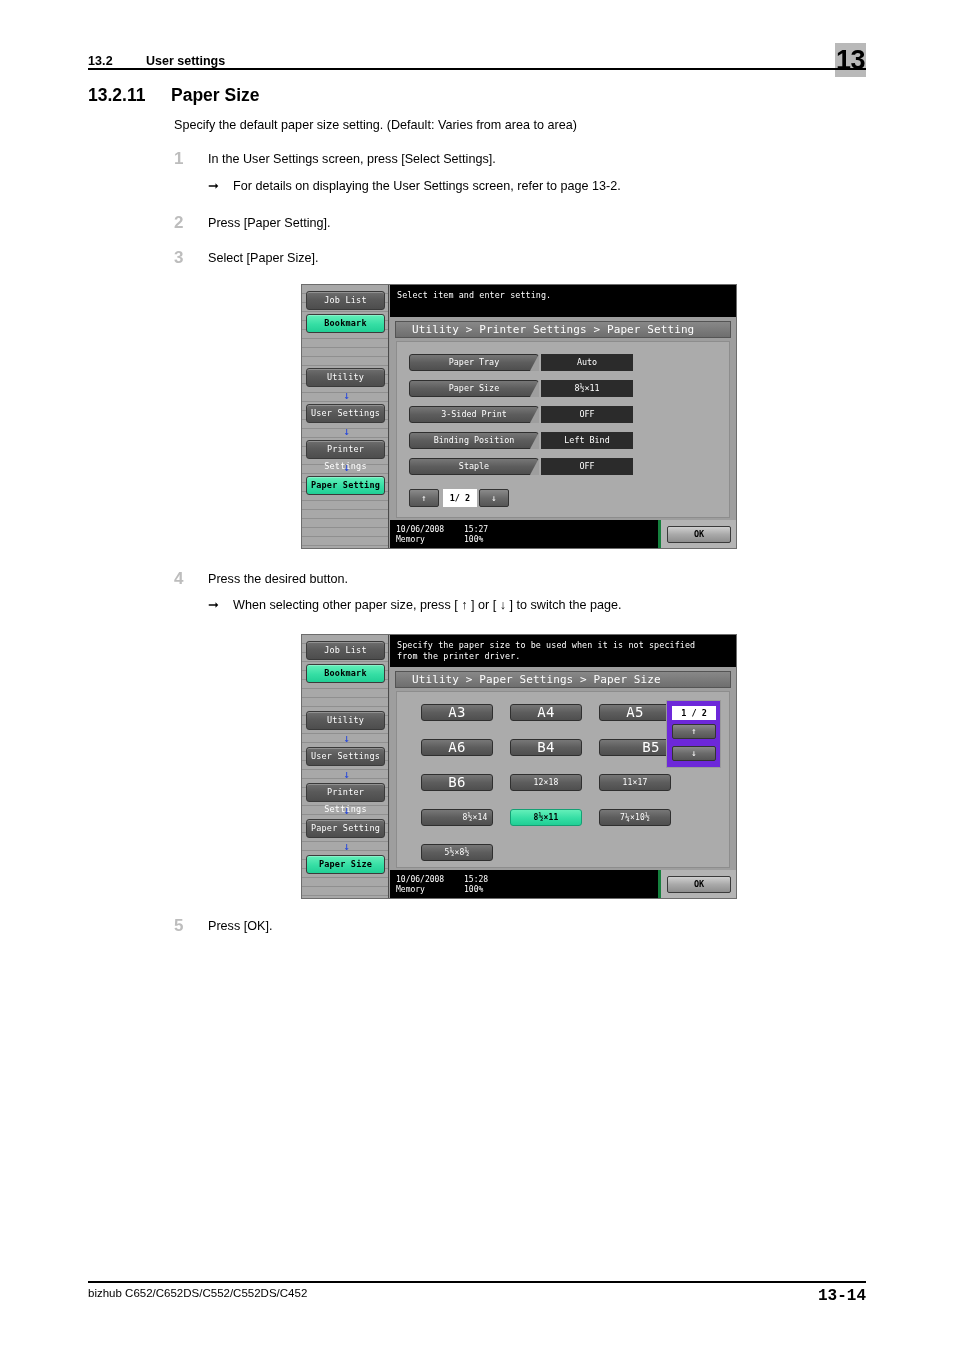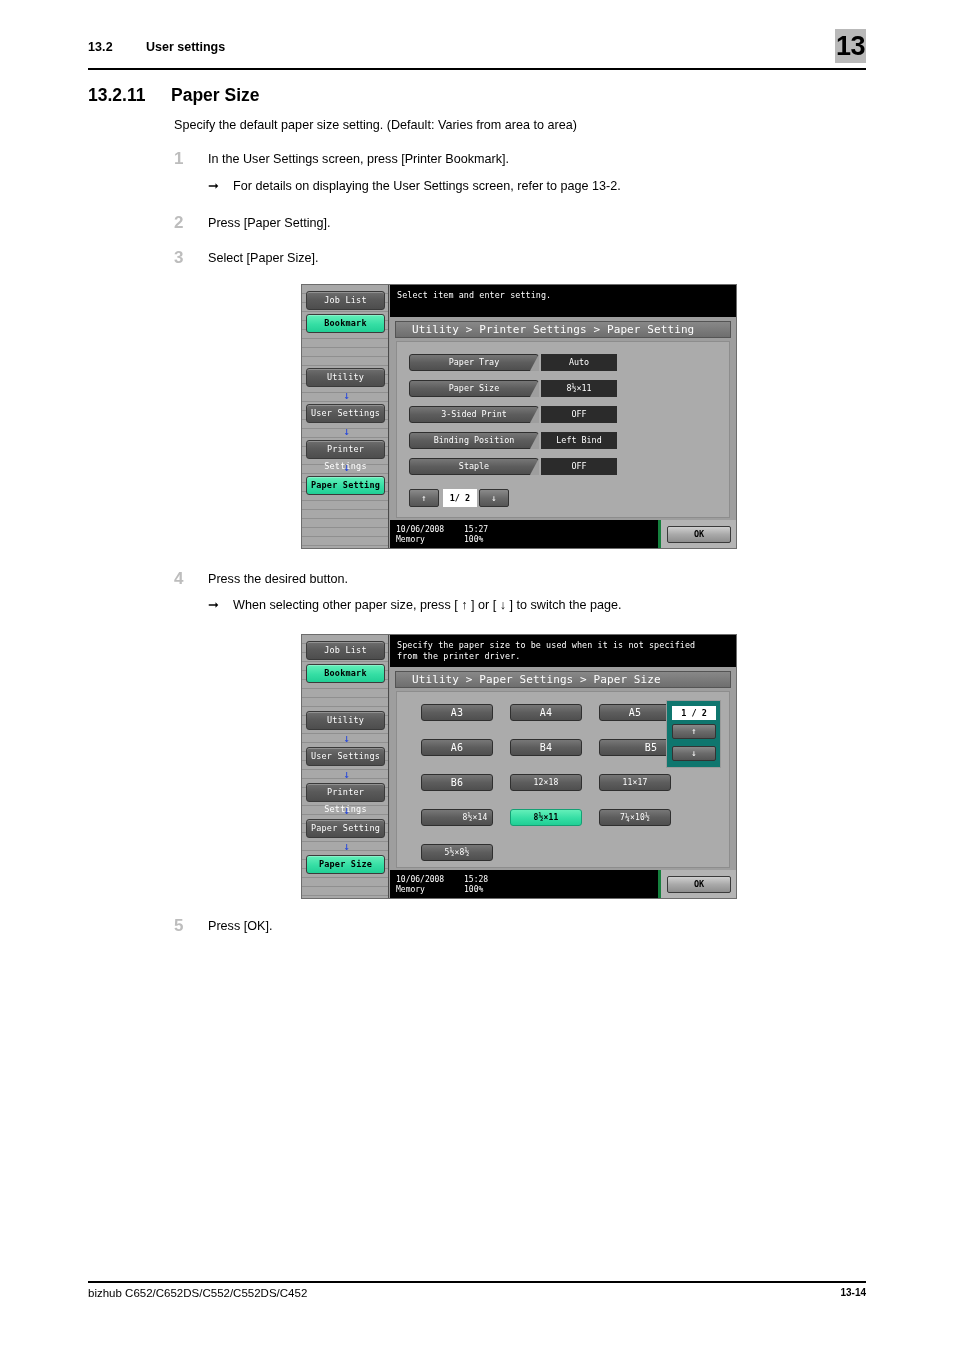--- a/index.html
+++ b/index.html
@@ -8,21 +8,21 @@
     width: 954px; height: 1350px;
     background:#ffffff;
     font-family:"Liberation Sans", sans-serif;
     color:#000;
     position:relative;
     overflow:hidden;
   }
 
   
   .page-header {
-    position:absolute; left:88px; top:38px; width:778px; height:40px;
+    position:absolute; left:88px; top:52px; width:778px; height:40px;
   }
   .hdr-sect {
     position:absolute; left:0; top:2px;
     font-size:12.5px; font-weight:bold; letter-spacing:0.1px;
   }
   .hdr-title {
     position:absolute; left:58px; top:2px;
     font-size:12.5px; font-weight:bold;
   }
   .hdr-chapter {
@@ -167,21 +167,21 @@
     position:absolute; left:0; top:0; width:130px; height:17px;
     border:1px solid #2f2f2f; border-radius:3px;
     background:linear-gradient(to bottom,#777 0%,#5d5d5d 50%,#4f4f4f 100%);
     color:#fff; font-size:8.4px; line-height:15px; text-align:center;
   }
   .set-name:after{
     content:""; position:absolute; right:-1px; top:-1px;
     border-top:17px solid transparent; border-right:9px solid #9e9e9e;
   }
   .set-val {
-    position:absolute; left:132px; top:0; width:76px; height:17px;
+    position:absolute; left:132px; top:0; width:92px; height:17px;
     background:#2b2b2b; color:#fff;
     font-size:8.4px; line-height:17px; text-align:center;
   }
   .pager-row { position:absolute; left:12px; bottom:10px; height:18px; }
   .pg-btn {
     position:absolute; width:30px; height:18px;
     border:1px solid #333; border-radius:2px;
     background:linear-gradient(to bottom,#8a8a8a 0%,#6a6a6a 50%,#565656 100%);
     color:#fff; font-size:9px; line-height:16px; text-align:center;
   }
@@ -189,31 +189,31 @@
     position:absolute; left:34px; width:34px; height:18px;
     background:#fff; color:#000;
     font-size:8.5px; line-height:18px; text-align:center; font-weight:bold;
   }
 
   
   .size-btn {
     position:absolute; width:72px; height:17px;
     border:1px solid #2f2f2f; border-radius:3px;
     background:linear-gradient(to bottom,#777 0%,#5d5d5d 50%,#4f4f4f 100%);
-    color:#fff; font-size:10px; line-height:15px; text-align:center;
+    color:#fff; font-size:14px; line-height:15px; text-align:center;
     letter-spacing:0.2px;
   }
   .size-btn.sel {
     background:linear-gradient(to bottom,#63efb9 0%,#35dea4 55%,#21cf95 100%);
     color:#000; border-color:#14a074; font-weight:bold;
   }
   .size-btn.sm { font-size:8px; }
   .pagebox {
     position:absolute; right:8px; top:8px; width:55px; height:68px;
-    background:#0f766e; border:1px solid #9a9a9a;
+    background:#6d28d9; border:1px solid #9a9a9a;
   }
   .pagebox .pl {
     position:absolute; left:5px; top:5px; width:44px; height:14px;
     background:#fff; color:#000; font-weight:bold;
     font-size:8.5px; line-height:14px; text-align:center;
   }
   .pagebox .pb {
     position:absolute; left:5px; width:44px; height:15px;
     border:1px solid #333; border-radius:2px;
     background:linear-gradient(to bottom,#8a8a8a 0%,#6a6a6a 50%,#565656 100%);
@@ -222,42 +222,42 @@
 
   
   .foot-rule {
     position:absolute; left:88px; top:1281px; width:778px; height:1.5px;
     background:#000;
   }
   .foot-left {
     position:absolute; left:88px; top:1287px; font-size:11.5px;
   }
   .foot-right {
-    position:absolute; right:88px; top:1287px; font-size:10px; font-weight:bold;
+    position:absolute; right:88px; top:1287px; font-size:16px; font-weight:bold;font-family:Liberation Mono, monospace;
   }
 </style>
 </head>
 <body>
 
 <div class="page-header">
   <span class="hdr-sect">13.2</span>
   <span class="hdr-title">User settings</span>
   <span class="hdr-chapter">13</span>
 </div>
 <div class="hdr-rule"></div>
 
 <div class="sect-heading">
   <span class="num">13.2.11</span><span>Paper Size</span>
 </div>
 
 <div class="intro">Specify the default paper size setting. (Default: Varies from area to area)</div>
 
 <div class="step" style="left:174px; top:152px;">
   <span class="snum">1</span>
-  <span class="stext">In the User Settings screen, press [Printer Bookmark].</span>
+  <span class="stext">In the User Settings screen, press [Select Settings].</span>
 </div>
 <div class="substep" style="left:208px; top:179px;">
   <span class="arrow">➞</span>
   <span class="sub-t">For details on displaying the User Settings screen, refer to page 13-2.</span>
 </div>
 
 <div class="step" style="left:174px; top:216px;">
   <span class="snum">2</span>
   <span class="stext">Press [Paper Setting].</span>
 </div>

